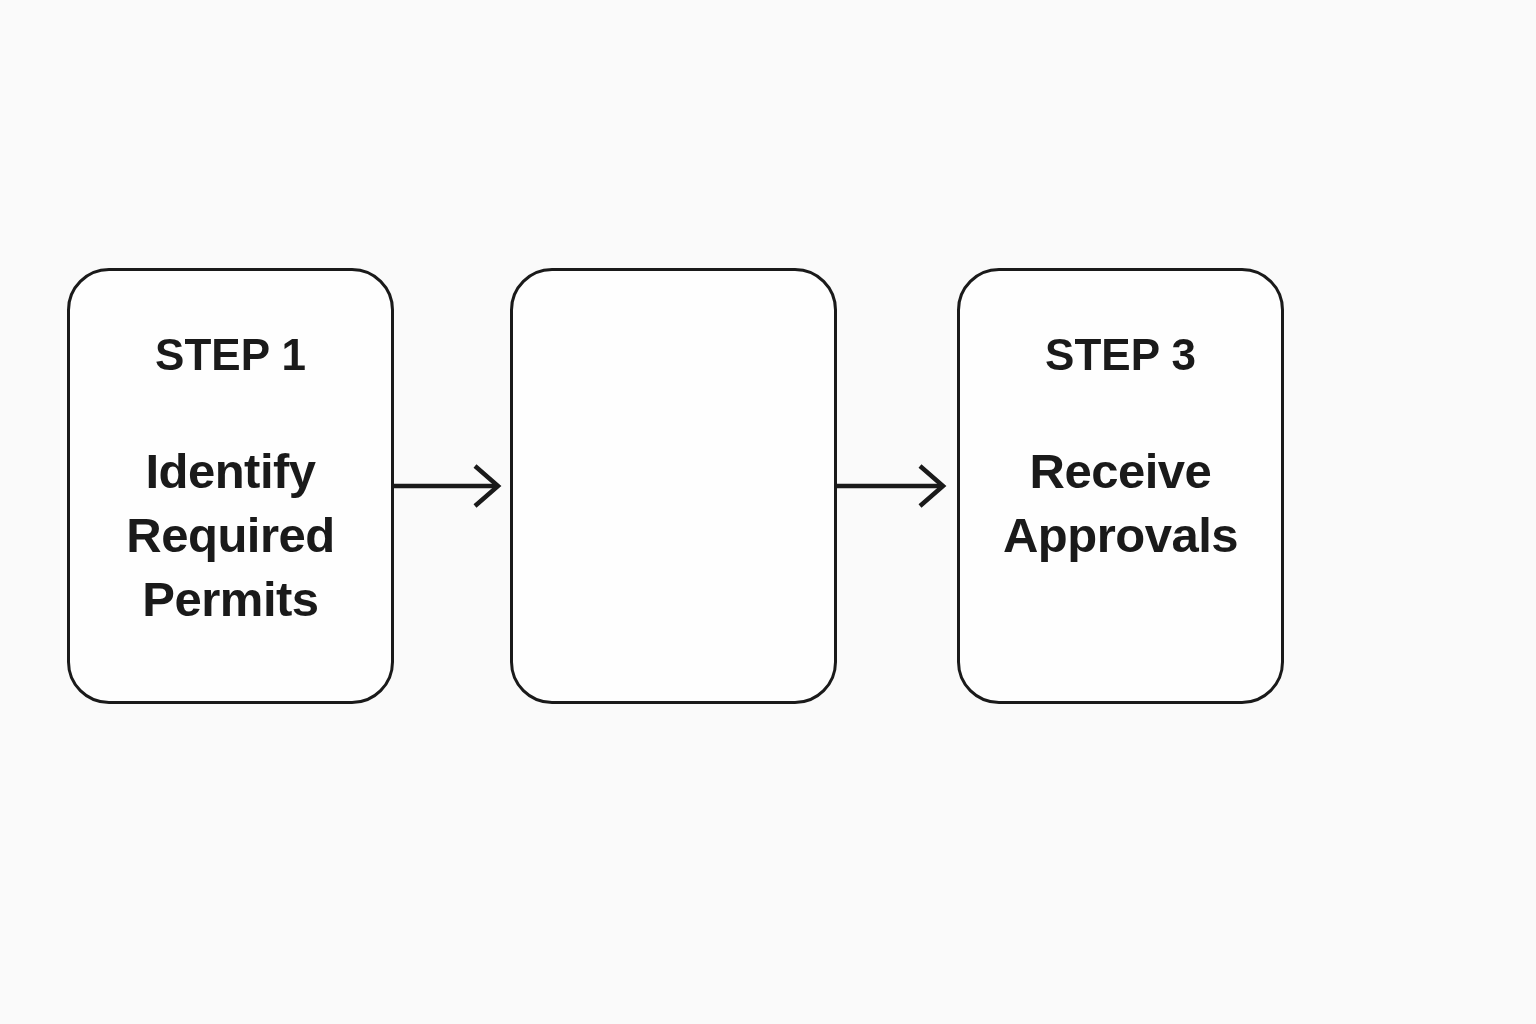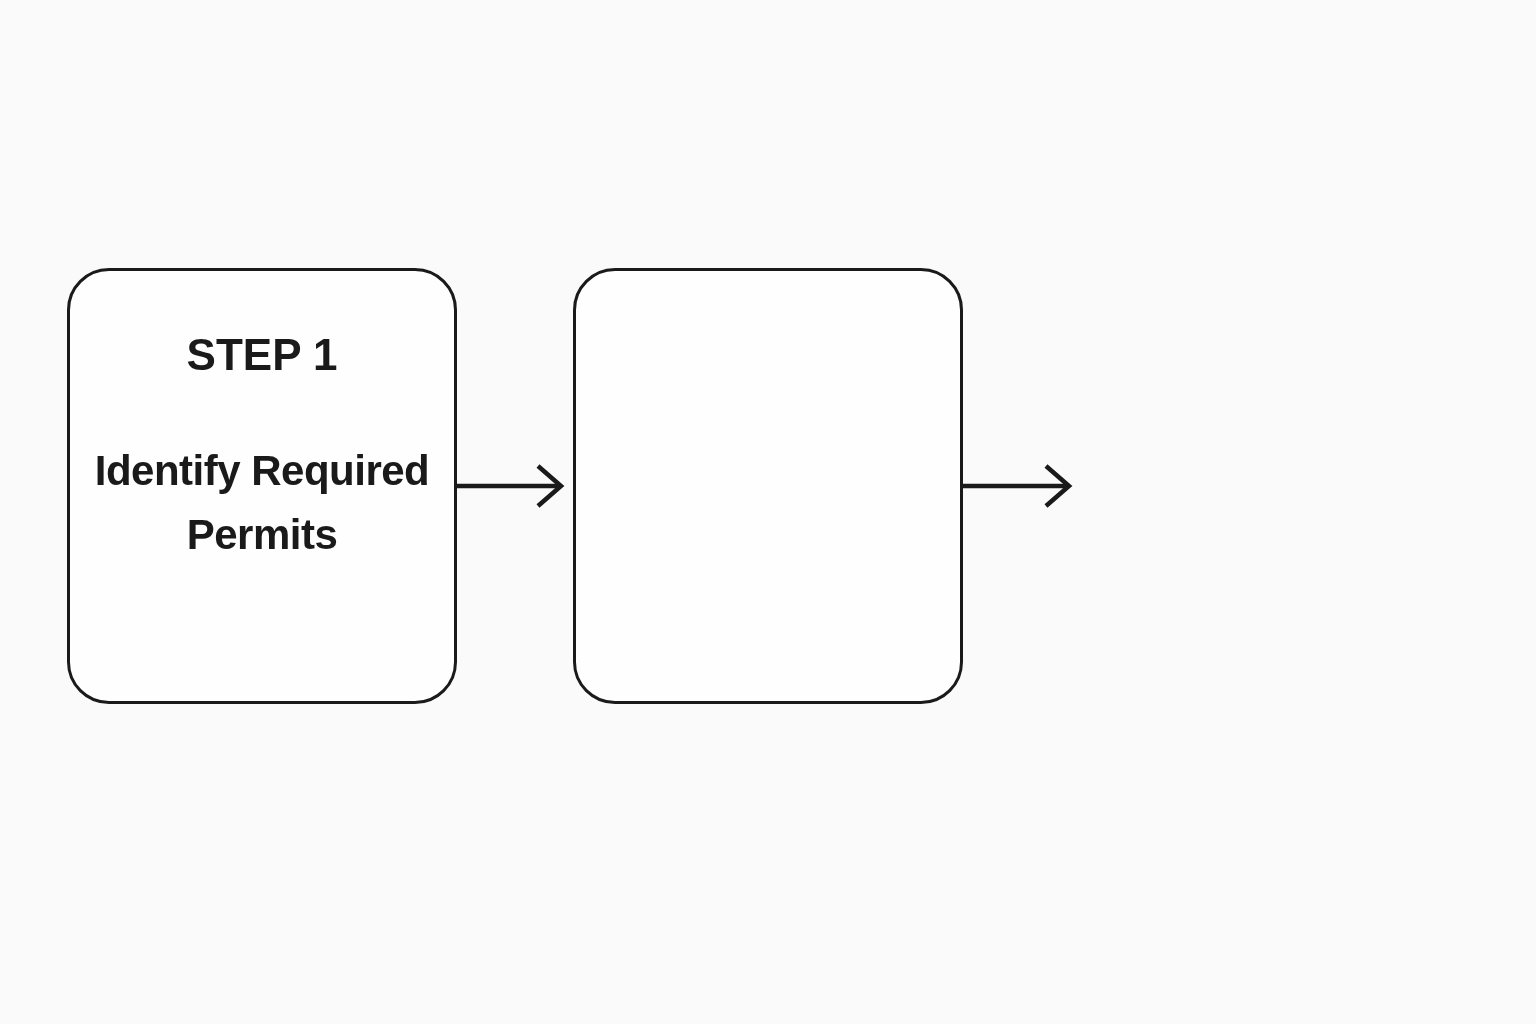--- a/index.html
+++ b/index.html
@@ -21,42 +21,42 @@
 
   .flow-row {
     position: absolute;
     left: 67px;
     top: 268px;
     display: flex;
     align-items: center;
   }
 
   .step-box {
-    width: 390px;
+    width: 327px;
     height: 436px;
     background: var(--box-fill, #fefefe);
     border: 3px solid var(--line-color, #1a1a1a);
     border-radius: 42px;
     text-align: center;
     padding-top: 62px;
     flex: 0 0 auto;
   }
 
   .step-label {
     font-size: 44px;
     font-weight: 700;
     line-height: 1;
     color: var(--text-color, #1a1a1a);
     letter-spacing: 0px;
   }
 
   .step-title {
     margin-top: 62px;
     padding: 0 14px;
-    font-size: 42px;
+    font-size: 49px;
     font-weight: 700;
     line-height: 64px;
     letter-spacing: -0.5px;
     color: var(--text-color, #1a1a1a);
   }
 
   .connector {
     flex: 0 0 auto;
     display: block;
   }
@@ -93,15 +93,19 @@
     <div class="step-box">
     </div>
 
     <div class="connector c2">
       <svg viewBox="0 0 120 60" xmlns="http://www.w3.org/2000/svg">
         <line x1="0" y1="30" x2="103" y2="30"></line>
         <path d="M 83 10 L 106 30 L 83 50" stroke-linejoin="miter"></path>
       </svg>
     </div>
 
+    <div class="step-box">
+      <div class="step-label">STEP 3</div>
+      <div class="step-title">Receive Approvals</div>
+    </div>
 
   </div>
 </div>
 
 </body></html>

